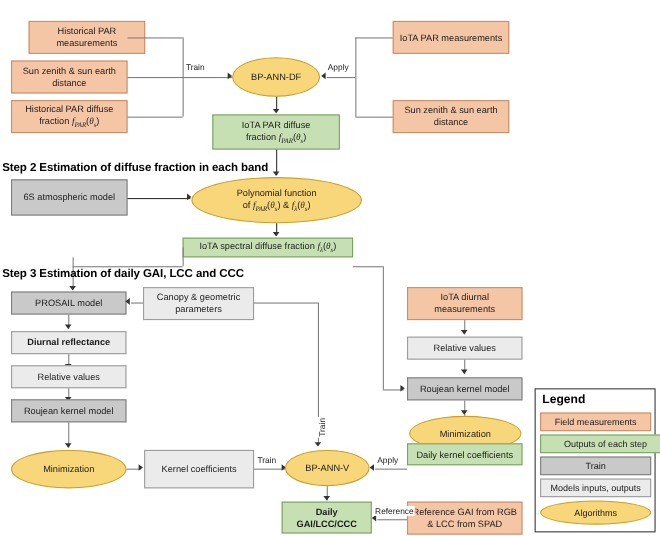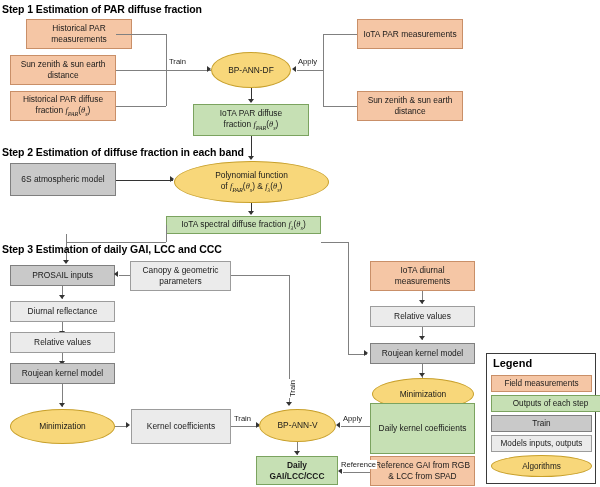--- a/index.html
+++ b/index.html
@@ -62,21 +62,20 @@
   .lg-item{
     position:absolute;box-sizing:border-box;display:flex;align-items:center;
     justify-content:center;font-size:8.2px;color:#1a1a1a;text-align:center;
   }
 </style>
 </head>
 <body>
 
 <div id="root">
 
-  <div class="step-title" style="left:2px;top:3px;">Step 1 Estimation of PAR diffuse fraction</div>
 
   <div class="node box orange" style="left:26px;top:19px;width:106px;height:30px;">
     <span class="lbl">Historical PAR measurements</span>
   </div>
 
   <div class="node box orange" style="left:10px;top:55px;width:106px;height:30px;">
     <span class="lbl">Sun zenith &amp; sun earth distance</span>
   </div>
 
   <div class="node box orange" style="left:10px;top:91px;width:106px;height:30px;">
@@ -155,39 +154,39 @@
   <div class="arw arw-d" style="left:62.8px;top:260px;"></div>
 
   <div class="ln lnh" style="left:321px;top:242px;width:27px;"></div>
   <div class="ln lnv" style="left:348px;top:242px;height:112px;"></div>
   <div class="ln lnh" style="left:348px;top:354px;width:19px;"></div>
   <div class="arw arw-r" style="left:364px;top:350px;"></div>
 
   <div class="step-title" style="left:2px;top:243px;">Step 3 Estimation of daily GAI, LCC and CCC</div>
 
   <div class="node box grey" style="left:10px;top:265px;width:105px;height:21px;">
-    <span class="lbl">PROSAIL inputs</span>
+    <span class="lbl">PROSAIL model</span>
   </div>
 
   <div class="node box lgrey" style="left:130px;top:261px;width:101px;height:30px;">
     <span class="lbl">Canopy &amp; geometric parameters</span>
   </div>
 
   <div class="ln lnh" style="left:119px;top:275px;width:11px;"></div>
   <div class="arw arw-l" style="left:114px;top:271px;"></div>
 
   <div class="ln lnh" style="left:231px;top:275px;height:1px;width:58px;"></div>
   <div class="ln lnv" style="left:289px;top:275px;height:130px;"></div>
   <div class="arw arw-d" style="left:285.8px;top:402px;"></div>
   <div class="edge-label vert" style="left:288px;top:398px;">Train</div>
 
   <div class="ln lnv" style="left:62px;top:286px;height:13px;"></div>
   <div class="arw arw-d" style="left:58.8px;top:295px;"></div>
 
-  <div class="node box lgrey" style="left:10px;top:301px;width:105px;height:21px;">
+  <div class="node box lgrey" style="left:10px;top:301px;width:105px;height:21px;font-weight:bold;">
     <span class="lbl">Diurnal reflectance</span>
   </div>
 
   <div class="ln lnv" style="left:62px;top:322px;height:13px;"></div>
   <div class="arw arw-d" style="left:58.8px;top:331px;"></div>
 
   <div class="node box lgrey" style="left:10px;top:332px;width:105px;height:21px;">
     <span class="lbl">Relative values</span>
   </div>
 
@@ -241,21 +240,21 @@
   <div class="ln lnv" style="left:422px;top:364px;height:14px;"></div>
   <div class="arw arw-d" style="left:418.8px;top:373px;"></div>
 
   <div class="node ell" style="left:372px;top:378px;width:102px;height:32px;">
     <span class="lbl">Minimization</span>
   </div>
 
   <div class="ln lnv" style="left:422px;top:410px;height:11px;"></div>
   <div class="arw arw-d" style="left:418.8px;top:416px;"></div>
 
-  <div class="node box green" style="left:370px;top:403px;width:105px;height:51px;">
+  <div class="node box green" style="left:370px;top:403px;width:105px;height:20px;">
     <span class="lbl">Daily kernel coefficients</span>
   </div>
 
   <div class="ln lnh" style="left:341px;top:426px;width:29px;"></div>
   <div class="arw arw-l" style="left:336px;top:422px;"></div>
   <div class="edge-label" style="left:342px;top:414px;">Apply</div>
 
   <div class="ln lnv" style="left:297px;top:442px;height:13px;"></div>
   <div class="arw arw-d" style="left:293.8px;top:451px;"></div>
 

